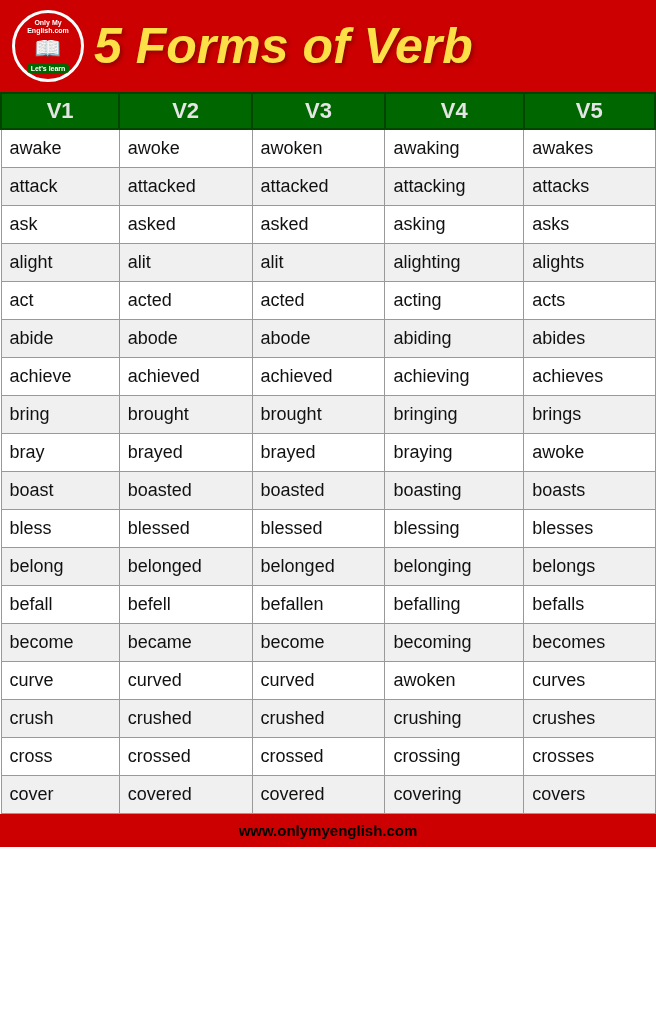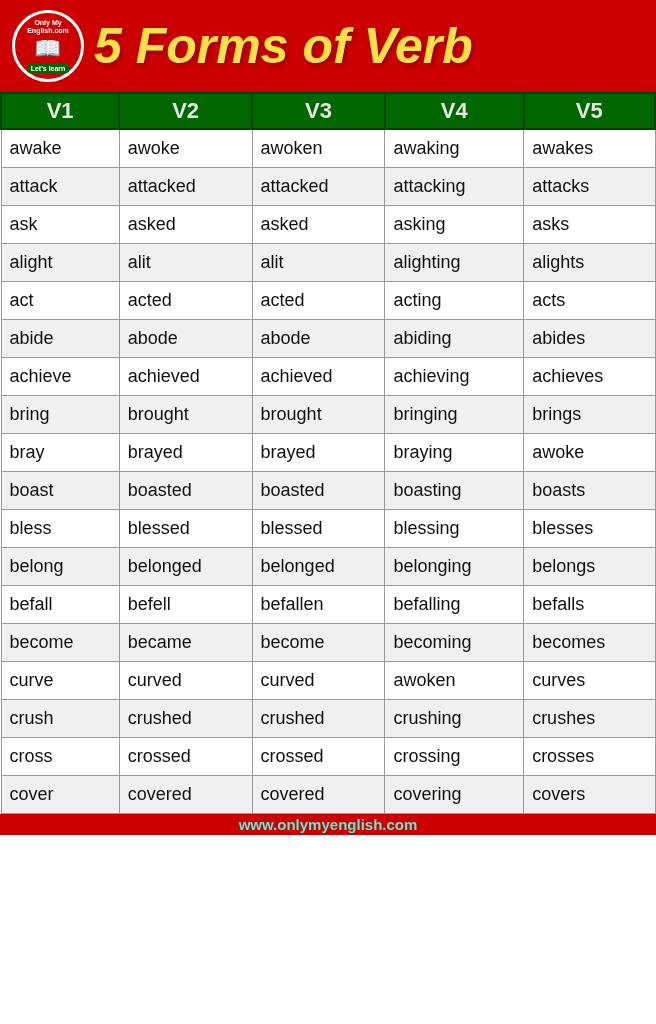--- a/index.html
+++ b/index.html
@@ -98,22 +98,22 @@
     }
 
     tbody tr:nth-child(even) td {
       background: #f0f0f0;
     }
 
     
     .footer {
       background: #cc0000;
       text-align: center;
-      padding: 2px 0;
-      color: #5eead4;
+      padding: 8px 0;
+      color: #000000;
       font-size: 15px;
       font-weight: bold;
     }
   </style>
 </head>
 <body>
 
 <div class="header">
   <div class="logo-circle">
     <span class="top-text">Only My English.com</span>

